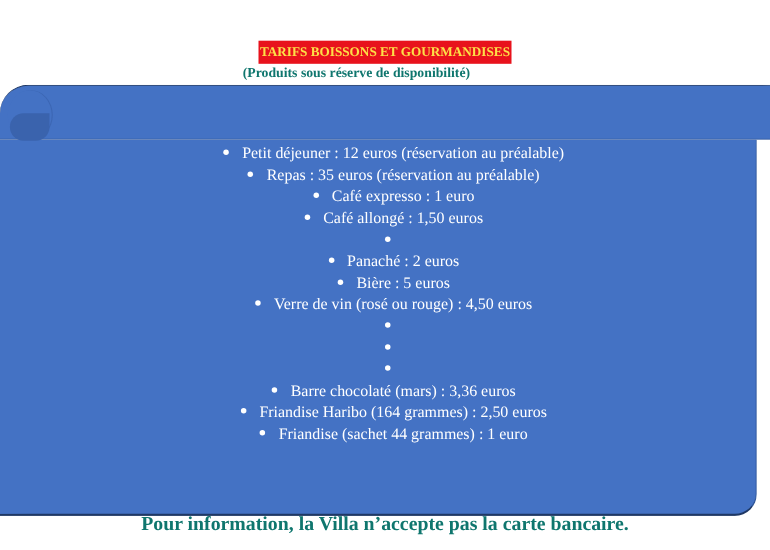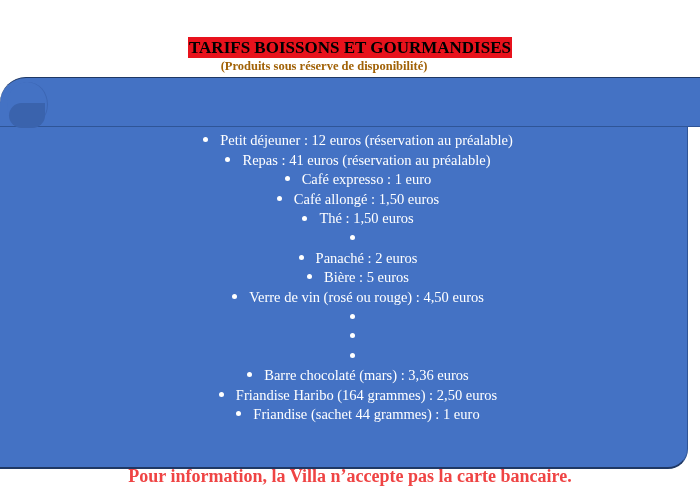--- a/index.html
+++ b/index.html
@@ -7,30 +7,30 @@
       width: 700px; height: 500px; overflow: hidden; position: relative;
       background: #ffffff;
       font-family: "Liberation Serif", "DejaVu Serif", serif;
     }
     .title-wrap {
       position: absolute; top: 37px; left: 0; width: 700px; text-align: center;
     }
     .title {
       display: inline-block;
       background: #e8121c;
-      color: #000000;
+      color: #fde047;
       font-weight: bold;
-      font-size: 17px;
+      font-size: 12px;
       line-height: 21px;
       padding: 0 1px;
       letter-spacing: 0px;
     }
     .subtitle {
       position: absolute; top: 59px; left: 0; width: 648px; text-align: center;
-      font-weight: bold; font-size: 12.5px; color: #a16207;
+      font-weight: bold; font-size: 12.5px; color: #0f766e;
     }
     
     .scroll-top {
       position: absolute; left: 0; top: 77px; width: 700px; height: 50px;
       background: #4472c4;
       border-top: 1px solid #1f3864;
       border-bottom: 1px solid #2f5597;
       border-top-left-radius: 26px;
       box-sizing: border-box;
     }
@@ -67,43 +67,42 @@
       white-space: nowrap;
       padding-left: 28px;
     }
     .bullet {
       display: inline-block; width: 5px; height: 5px; border-radius: 50%;
       background: #ffffff; vertical-align: middle; margin-right: 12px;
       position: relative; top: -2px;
     }
     .footer {
       position: absolute; top: 466px; left: 0; width: 700px; text-align: center;
-      font-weight: bold; font-size: 18px; color: #ef4444;
+      font-weight: bold; font-size: 18px; color: #0f766e;
     }
   </style>
 </head>
 <body>
 
 <div class="title-wrap">
   <span class="title">TARIFS BOISSONS ET GOURMANDISES</span>
 </div>
 <div class="subtitle">(Produits sous réserve de disponibilité)</div>
 
 <div class="scroll-body"></div>
 <div class="scroll-top"></div>
 <div class="curl-outer"></div>
 <div class="curl-inner"></div>
 
 <div class="list-clip">
   <ul class="items">
     <li><span class="bullet"></span><span>Petit déjeuner : 12 euros (réservation au préalable)</span></li>
-    <li><span class="bullet"></span><span>Repas : 41 euros (réservation au préalable)</span></li>
+    <li><span class="bullet"></span><span>Repas : 35 euros (réservation au préalable)</span></li>
     <li><span class="bullet"></span><span>Café expresso : 1 euro</span></li>
     <li><span class="bullet"></span><span>Café allongé : 1,50 euros</span></li>
-    <li><span class="bullet"></span><span>Thé : 1,50 euros</span></li>
     <li><span class="bullet"></span></li>
     <li><span class="bullet"></span><span>Panaché : 2 euros</span></li>
     <li><span class="bullet"></span><span>Bière : 5 euros</span></li>
     <li><span class="bullet"></span><span>Verre de vin (rosé ou rouge) : 4,50 euros</span></li>
     <li><span class="bullet"></span></li>
     <li><span class="bullet"></span></li>
     <li><span class="bullet"></span></li>
     <li><span class="bullet"></span><span>Barre chocolaté (mars) : 3,36 euros</span></li>
     <li><span class="bullet"></span><span>Friandise Haribo (164 grammes) : 2,50 euros</span></li>
     <li><span class="bullet"></span><span>Friandise (sachet 44 grammes) : 1 euro</span></li>

